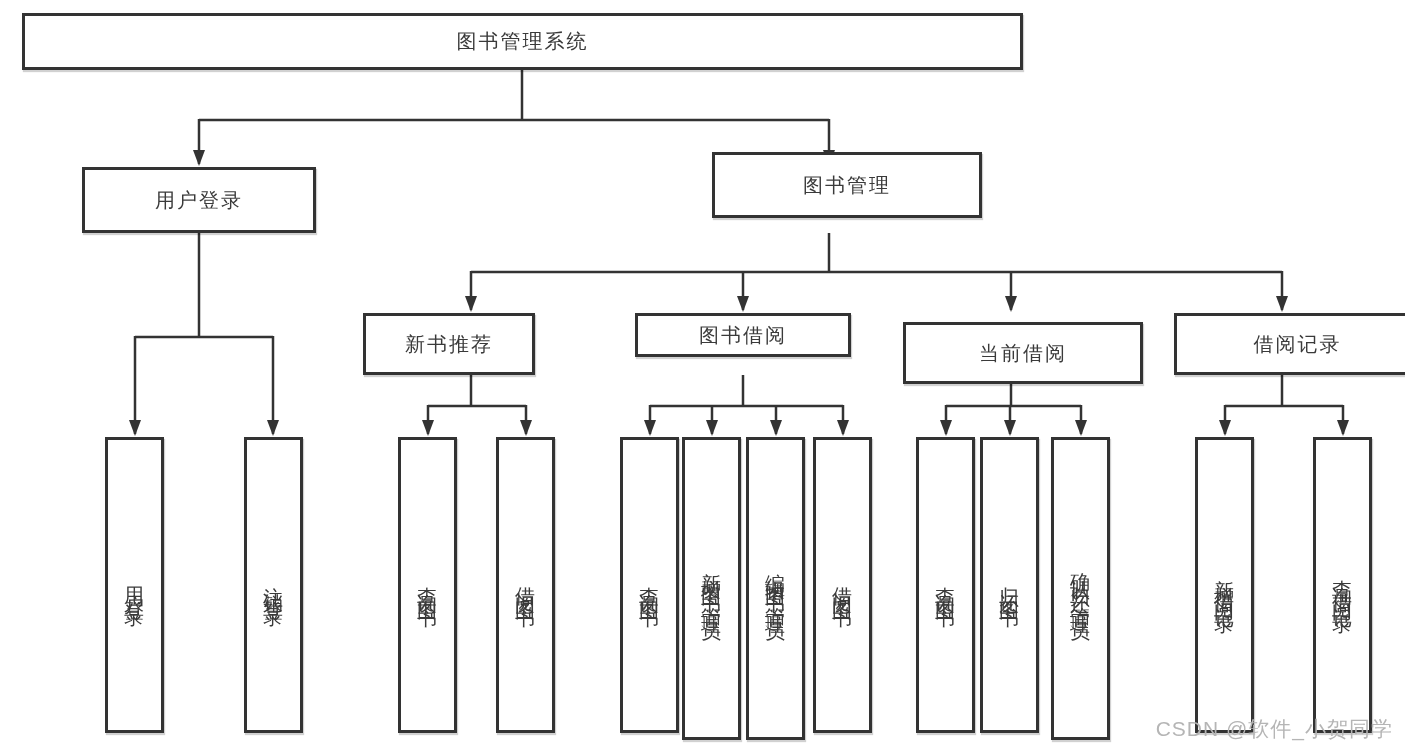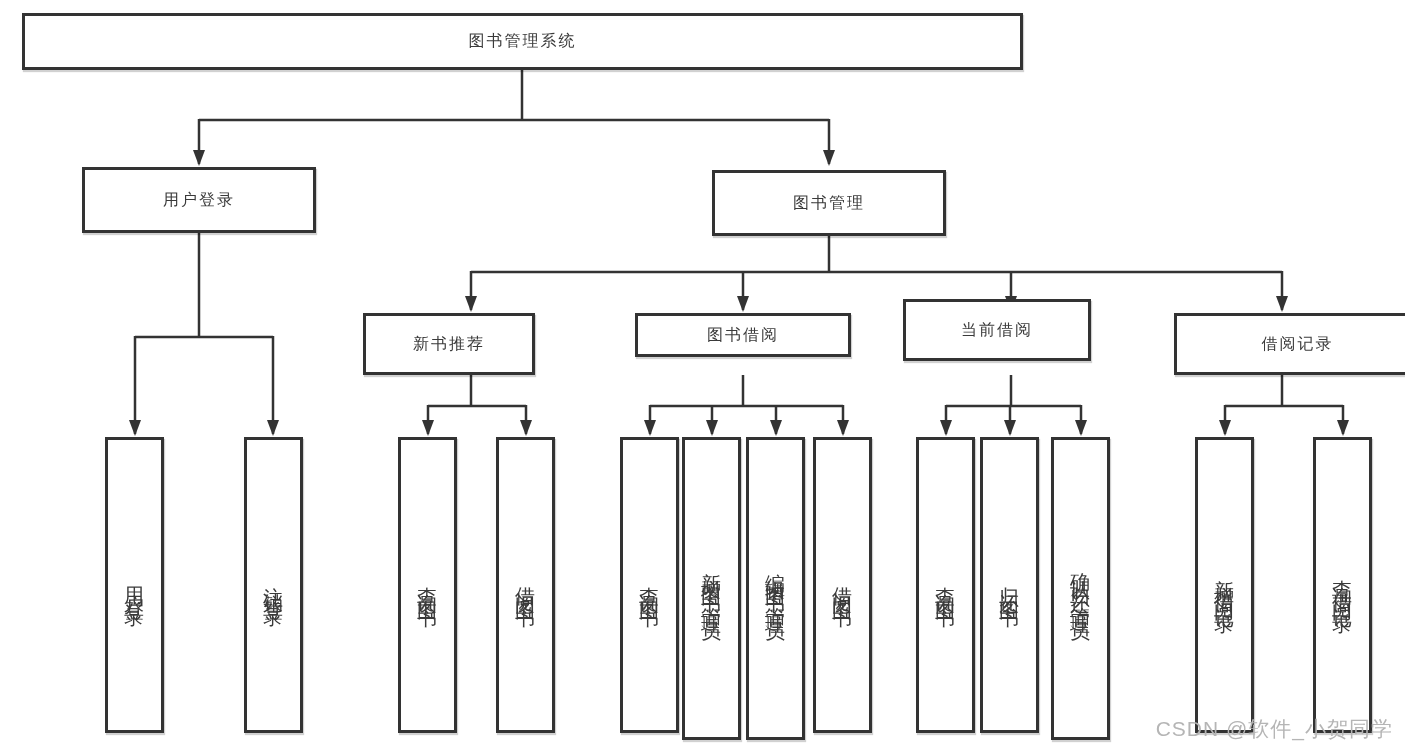--- a/index.html
+++ b/index.html
@@ -23,43 +23,43 @@
     position: absolute;
     background: #ffffff;
     border: 3px solid #333333;
     color: #3a3a3a;
     display: flex;
     align-items: center;
     justify-content: center;
     box-shadow: 1px 2px 1px rgba(0,0,0,0.18);
   }
   .hbox {
-    font-size: 16px;
+    font-size: 20px;
     letter-spacing: 2px;
     white-space: nowrap;
     text-align: center;
   }
   .vbox {
     font-size: 20px;
   }
   .vbox .vtext {
     writing-mode: vertical-lr;
     text-orientation: mixed;
     letter-spacing: 7px;
     line-height: 1;
   }
   
   .n-root   { left: 22px;   top: 13px;  width: 1001px; height: 57px; }
   
   .n-ul     { left: 82px;   top: 167px; width: 234px;  height: 66px; }
-  .n-bm     { left: 712px;  top: 170px; width: 234px;  height: 66px; }
+  .n-bm     { left: 712px;  top: 152px; width: 270px;  height: 66px; }
   
   .n-rec    { left: 363px;  top: 313px; width: 172px;  height: 62px; }
   .n-bb     { left: 635px;  top: 313px; width: 216px;  height: 44px; }
-  .n-cb     { left: 903px;  top: 299px; width: 188px;  height: 62px; }
+  .n-cb     { left: 903px;  top: 322px; width: 240px;  height: 62px; }
   .n-br     { left: 1174px; top: 313px; width: 247px;  height: 62px; }
   
   .leaf     { top: 437px; width: 59px; height: 296px; }
   .leaf-tall{ top: 437px; width: 59px; height: 303px; }
   .l-ul1 { left: 105px; }
   .l-ul2 { left: 244px; }
   .l-rec1{ left: 398px; }
   .l-rec2{ left: 496px; }
   .l-bb1 { left: 620px; }
   .l-bb2 { left: 682px; }

